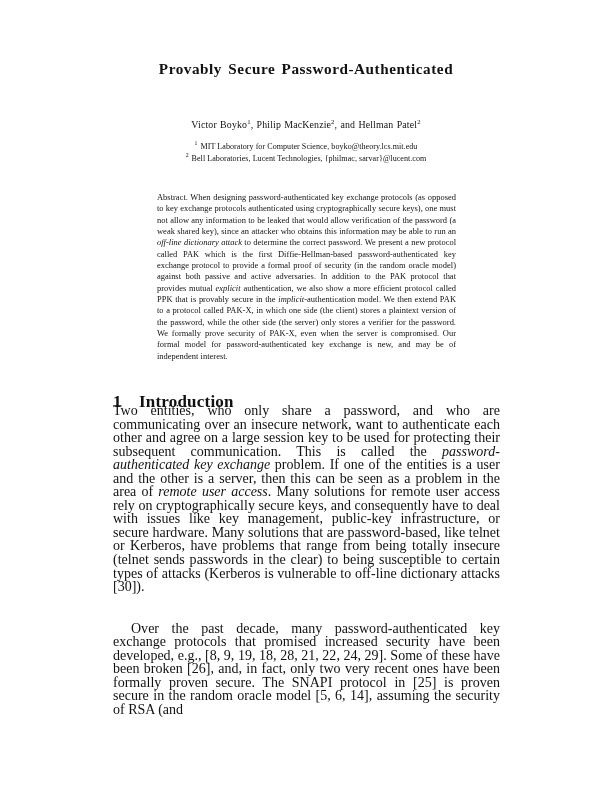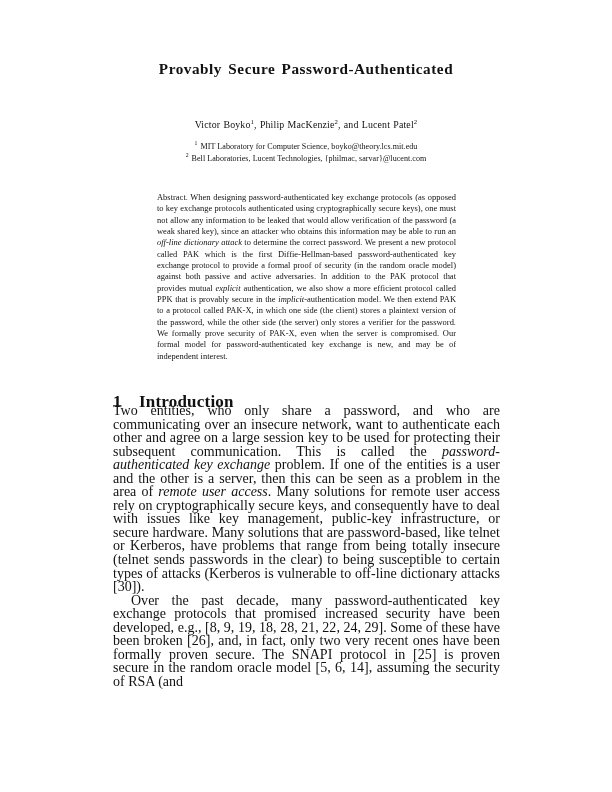--- a/index.html
+++ b/index.html
@@ -111,34 +111,35 @@
     line-height: 13.55px;
     text-align: justify;
     text-justify: inter-word;
     letter-spacing: 0.01px;
   }
   .body-text p {
     margin: 0;
   }
   .body-text p.indent {
     text-indent: 18px;
+    margin-top: 28px;
   }
   .body-text i { font-style: italic; }
 </style>
 </head>
 <body>
 
 <div class="page">
 
   <div class="title-block">
     <div class="title-line">Provably Secure Password-Authenticated</div>
   </div>
 
   <div class="authors">
-    <span>Victor Boyko</span><sup>1</sup><span>, </span><span>Philip MacKenzie</span><sup>2</sup><span>, and </span><span>Lucent Patel</span><sup>2</sup>
+    <span>Victor Boyko</span><sup>1</sup><span>, </span><span>Philip MacKenzie</span><sup>2</sup><span>, and </span><span>Hellman Patel</span><sup>2</sup>
   </div>
 
   <div class="affiliations">
     <div class="aff-line">
       <span class="marker">1</span><span>MIT Laboratory for Computer Science, boyko@theory.lcs.mit.edu</span>
     </div>
     <div class="aff-line">
       <span class="marker">2</span><span>Bell Laboratories, Lucent Technologies, {philmac, sarvar}@lucent.com</span>
     </div>
   </div>

